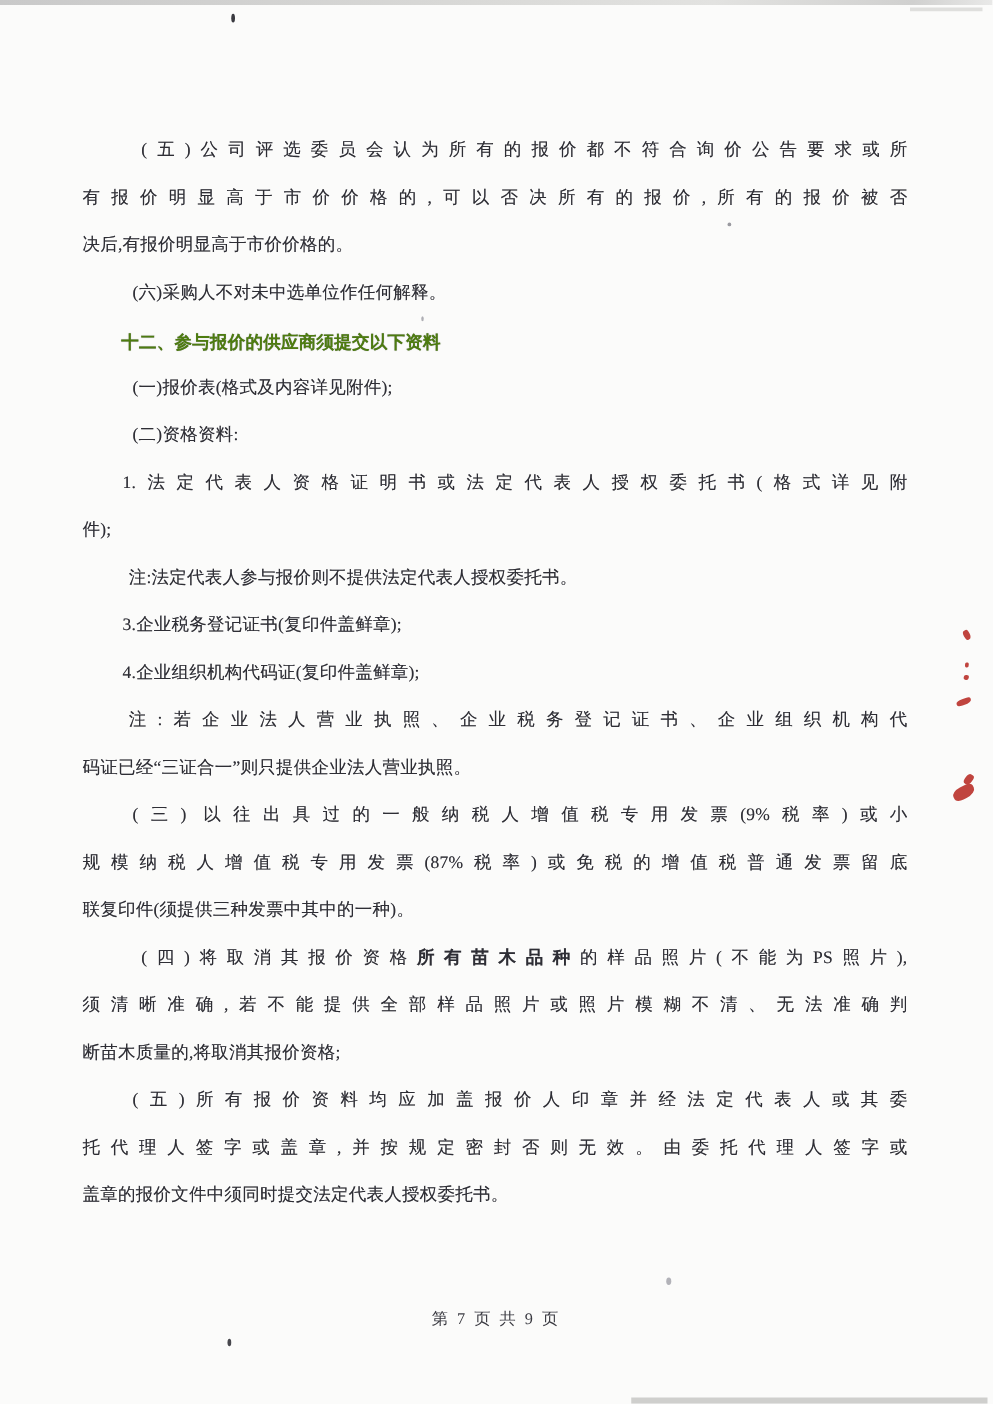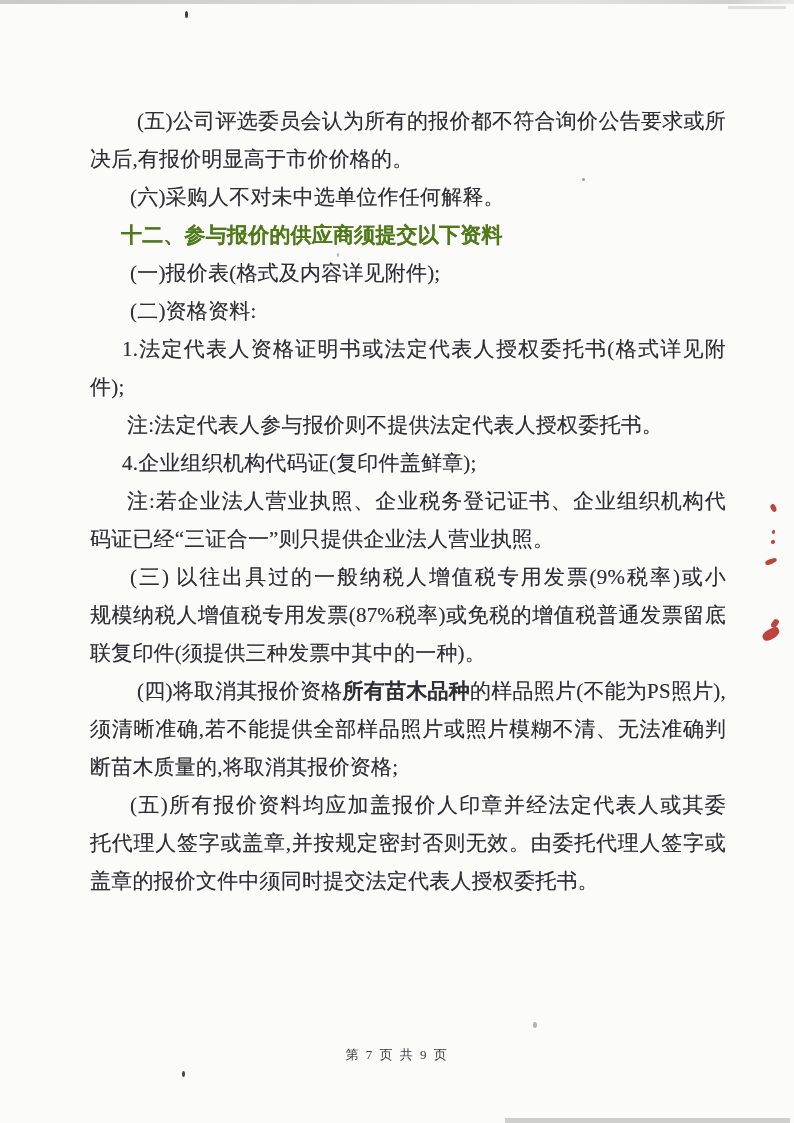--- a/index.html
+++ b/index.html
@@ -11,24 +11,23 @@
     color:#2e2e35;
   }
   .scan-edge-top{
     position:absolute;top:0;left:0;width:794px;height:4px;
     background:linear-gradient(90deg,#c9c9c9 0%,#d8d8d6 45%,#e2e2e0 72%,#d0d0cf 92%,#e9e9e8 100%);
   }
   .scan-edge-top2{position:absolute;top:6px;left:728px;width:58px;height:3px;background:#dfdfdd;}
   .scan-edge-bottom{position:absolute;top:1118px;left:505px;width:285px;height:5px;background:#cfcfcd;}
   .doc-body{position:absolute;left:66px;top:102px;width:660px;}
   .line{
-    height:38px;line-height:38px;font-size:21px;
+    height:38px;line-height:38px;font-size:14px;
     overflow:hidden;letter-spacing:0.2px;
     text-shadow:0 0 0.5px rgba(40,40,48,0.45);
-    margin-left:24px;
   }
   .line.fill{text-align:justify;text-align-last:justify;}
   .line b{font-weight:bold;}
   .line.heading{
     font-family:"Liberation Sans","DejaVu Sans",sans-serif;
     font-weight:bold;color:#4d7c0f;
     text-shadow:0 0 0.6px rgba(30,30,38,0.55);
   }
   .footer{
     position:absolute;left:0;top:1044px;width:794px;height:22px;line-height:22px;
@@ -40,28 +39,30 @@
 </head>
 <body>
 
 <div>
   <div class="scan-edge-top"></div>
   <div class="scan-edge-top2"></div>
   <div class="scan-edge-bottom"></div>
 
   <div class="doc-body">
       <div class="line fill" style="padding-left: 47px;"><span>(五)公司评选委员会认为所有的报价都不符合询价公告要求或所</span></div>
+      <div class="line fill" style="padding-left: 0px;"><span>有报价明显高于市价价格的,可以否决所有的报价,所有的报价被否</span></div>
       <div class="line" style="padding-left: 0px;"><span>决后,有报价明显高于市价价格的。</span></div>
       <div class="line" style="padding-left: 40px;"><span>(六)采购人不对未中选单位作任何解释。</span></div>
       <div class="line heading" style="padding-left: 31px;"><b>十二、参与报价的供应商须提交以下资料</b></div>
       <div class="line" style="padding-left: 40px;"><span>(一)报价表(格式及内容详见附件);</span></div>
       <div class="line" style="padding-left: 40px;"><span>(二)资格资料:</span></div>
       <div class="line fill" style="padding-left: 32px;"><span>1.法定代表人资格证明书或法定代表人授权委托书(格式详见附</span></div>
       <div class="line" style="padding-left: 0px;"><span>件);</span></div>
       <div class="line" style="padding-left: 37px;"><span>注:法定代表人参与报价则不提供法定代表人授权委托书。</span></div>
+      <div class="line" style="padding-left: 32px;"><span>3.企业税务登记证书(复印件盖鲜章);</span></div>
       <div class="line" style="padding-left: 32px;"><span>4.企业组织机构代码证(复印件盖鲜章);</span></div>
       <div class="line fill" style="padding-left: 37px;"><span>注:若企业法人营业执照、企业税务登记证书、企业组织机构代</span></div>
       <div class="line" style="padding-left: 0px;"><span>码证已经“三证合一”则只提供企业法人营业执照。</span></div>
       <div class="line fill" style="padding-left: 40px;"><span>(三) 以往出具过的一般纳税人增值税专用发票(9%税率)或小</span></div>
       <div class="line fill" style="padding-left: 0px;"><span>规模纳税人增值税专用发票(87%税率)或免税的增值税普通发票留底</span></div>
       <div class="line" style="padding-left: 0px;"><span>联复印件(须提供三种发票中其中的一种)。</span></div>
       <div class="line fill" style="padding-left: 47px;"><span>(四)将取消其报价资格</span><b>所有苗木品种</b><span>的样品照片(不能为PS照片),</span></div>
       <div class="line fill" style="padding-left: 0px;"><span>须清晰准确,若不能提供全部样品照片或照片模糊不清、无法准确判</span></div>
       <div class="line" style="padding-left: 0px;"><span>断苗木质量的,将取消其报价资格;</span></div>
       <div class="line fill" style="padding-left: 40px;"><span>(五)所有报价资料均应加盖报价人印章并经法定代表人或其委</span></div>

